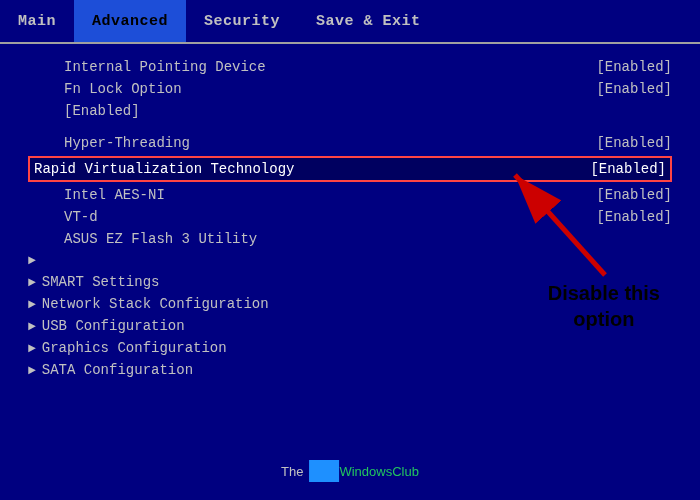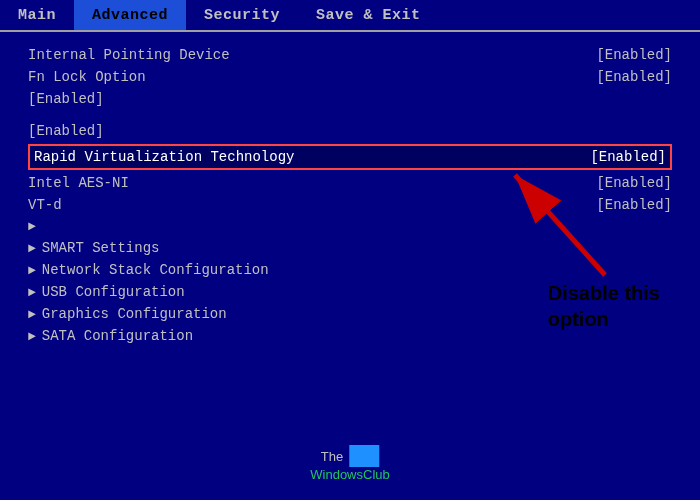--- a/index.html
+++ b/index.html
@@ -11,21 +11,21 @@
       font-family: 'Courier New', Courier, monospace;
       overflow: hidden;
       position: relative;
     }
 
     
     .menu-bar {
       display: flex;
       background: #000080;
       border-bottom: 2px solid #a0a0a0;
-      height: 32px;
+      height: 44px;
       align-items: stretch;
     }
 
     .menu-item {
       padding: 4px 18px;
       color: #c0c0c0;
       font-size: 15px;
       font-weight: bold;
       cursor: pointer;
       display: flex;
@@ -46,20 +46,21 @@
       position: relative;
     }
 
     .bios-row {
       display: flex;
       justify-content: space-between;
       padding: 3px 0;
       font-size: 14px;
       font-family: 'Courier New', Courier, monospace;
       color: #c0c0c0;
+      margin-left: 36px;
     }
 
     .bios-row .label {
       color: #c0c0c0;
     }
 
     .bios-row .value {
       color: #c0c0c0;
     }
 
@@ -95,38 +96,39 @@
     }
 
     .disable-text {
       position: absolute;
       right: 40px;
       top: 280px;
       color: #000000;
       font-size: 20px;
       font-weight: bold;
       font-family: Arial, sans-serif;
+      text-align: center;
       line-height: 1.3;
     }
 
     
     .arrow-svg {
       position: absolute;
       right: 100px;
       top: 140px;
     }
 
     
     .branding {
       position: absolute;
       bottom: 18px;
       left: 50%;
       transform: translateX(-50%);
       display: flex;
-      flex-direction: column;
+      flex-direction: row;
       align-items: center;
       color: #c0c0c0;
       font-size: 12px;
       font-family: Arial, sans-serif;
     }
   </style>
 </head>
 <body>
 
 <div class="menu-bar">
@@ -154,35 +156,40 @@
     <span class="label">Fn Lock Option</span>
     <span class="value">[Enabled]</span>
   </div>
   <div class="bios-row">
     <span class="value">[Enabled]</span>
   </div>
 
   <div class="section-gap"></div>
 
   <div class="bios-row">
+    <span class="label">Hyper-Threading</span>
     <span class="value">[Enabled]</span>
   </div>
 
   <div class="highlighted-row">
     <span class="label">Rapid Virtualization Technology</span>
     <span class="value">[Enabled]</span>
   </div>
 
   <div class="bios-row">
     <span class="label">Intel AES-NI</span>
     <span class="value">[Enabled]</span>
   </div>
   <div class="bios-row">
     <span class="label">VT-d</span>
     <span class="value">[Enabled]</span>
+  </div>
+  <div class="bios-row">
+    <span class="label">ASUS EZ Flash 3 Utility</span>
+    <span class="value"></span>
   </div>
 
   <div class="arrow-row">
     <span class="arrow-indicator">►</span>
   </div>
   <div class="arrow-row">
     <span class="arrow-indicator">►</span>
     <span>SMART Settings</span>
   </div>
   <div class="arrow-row">

